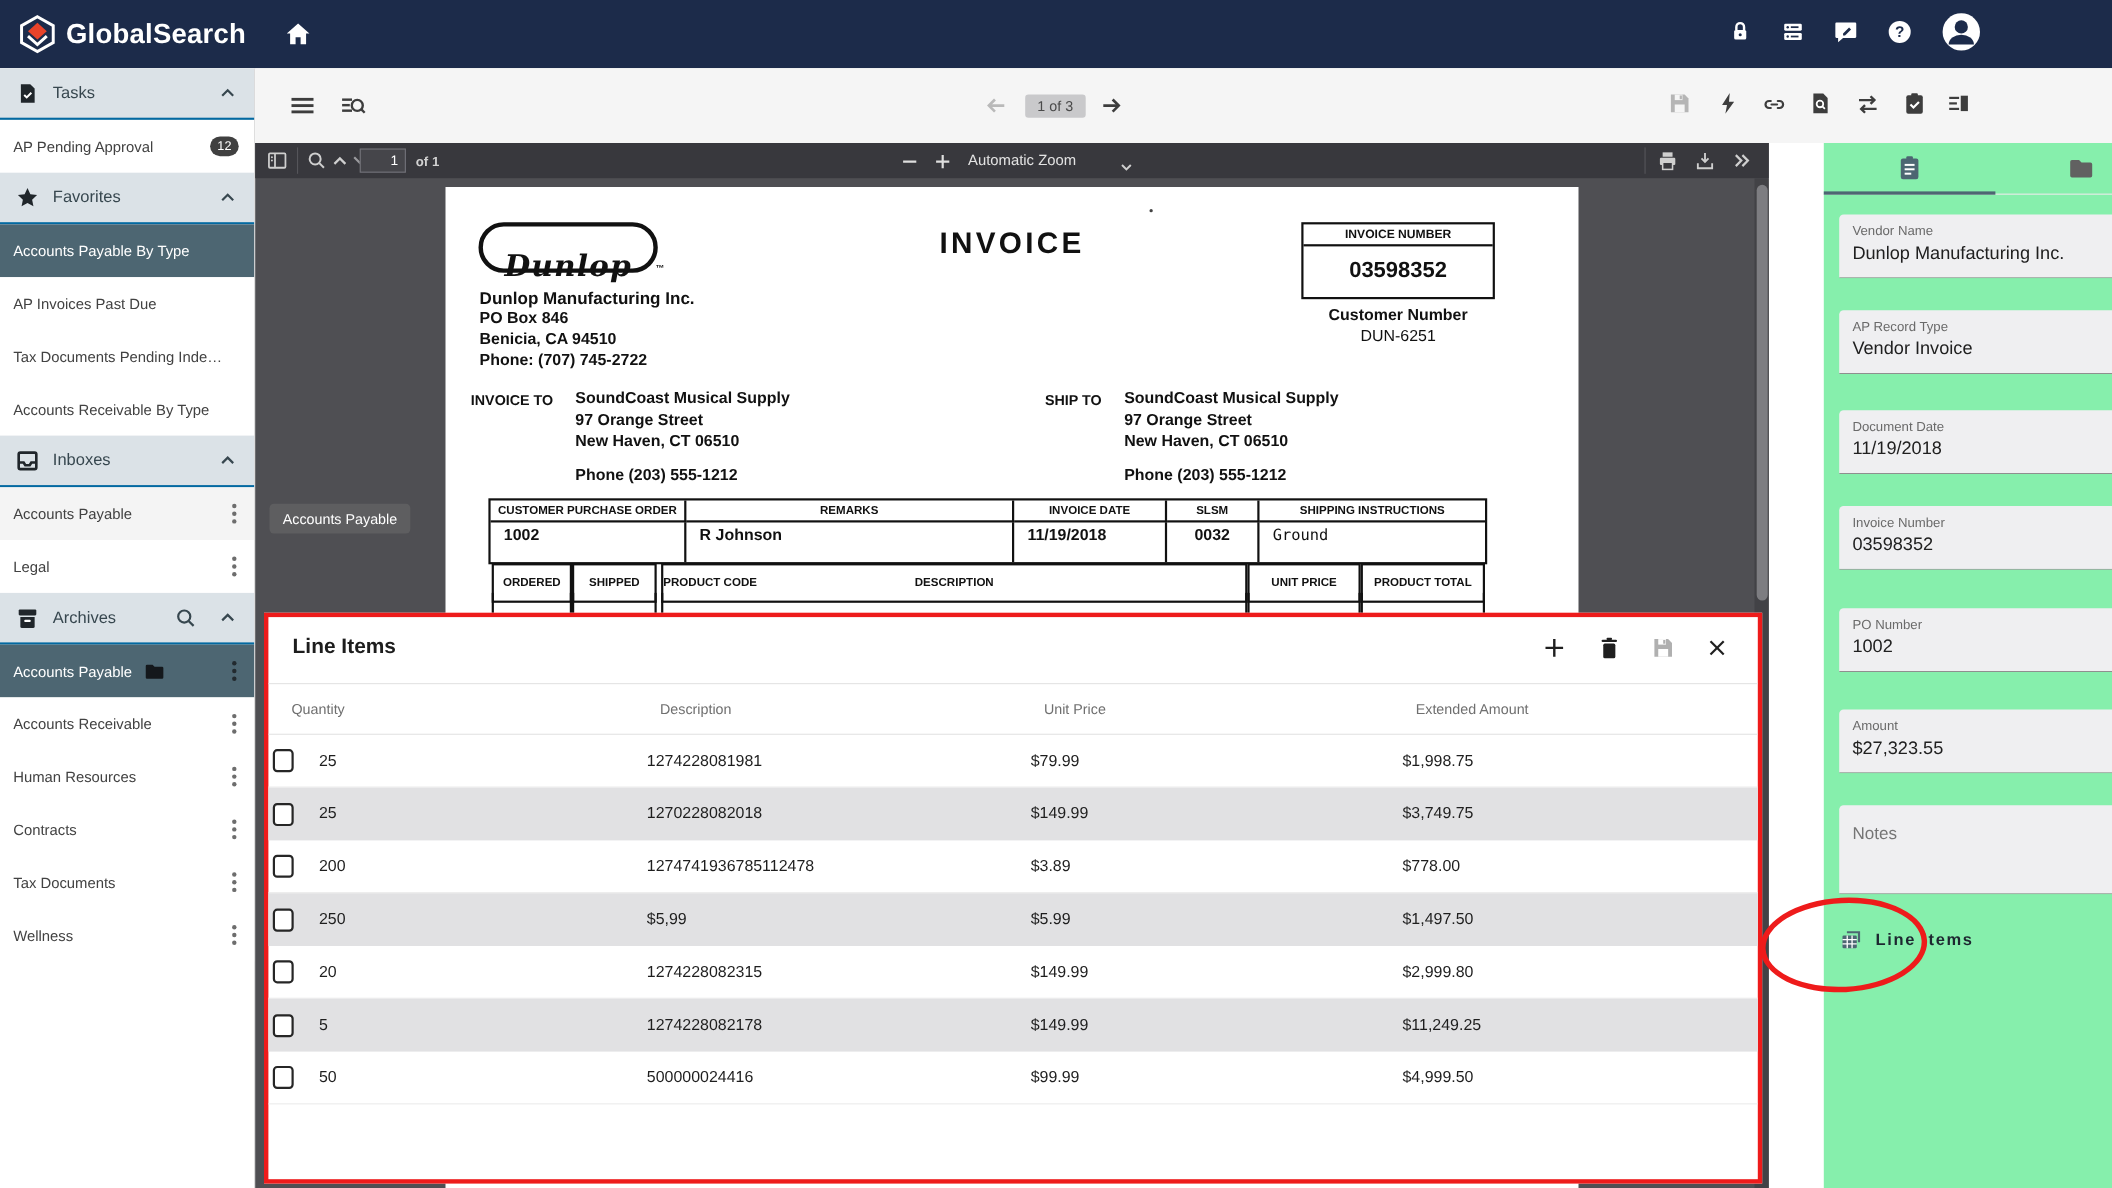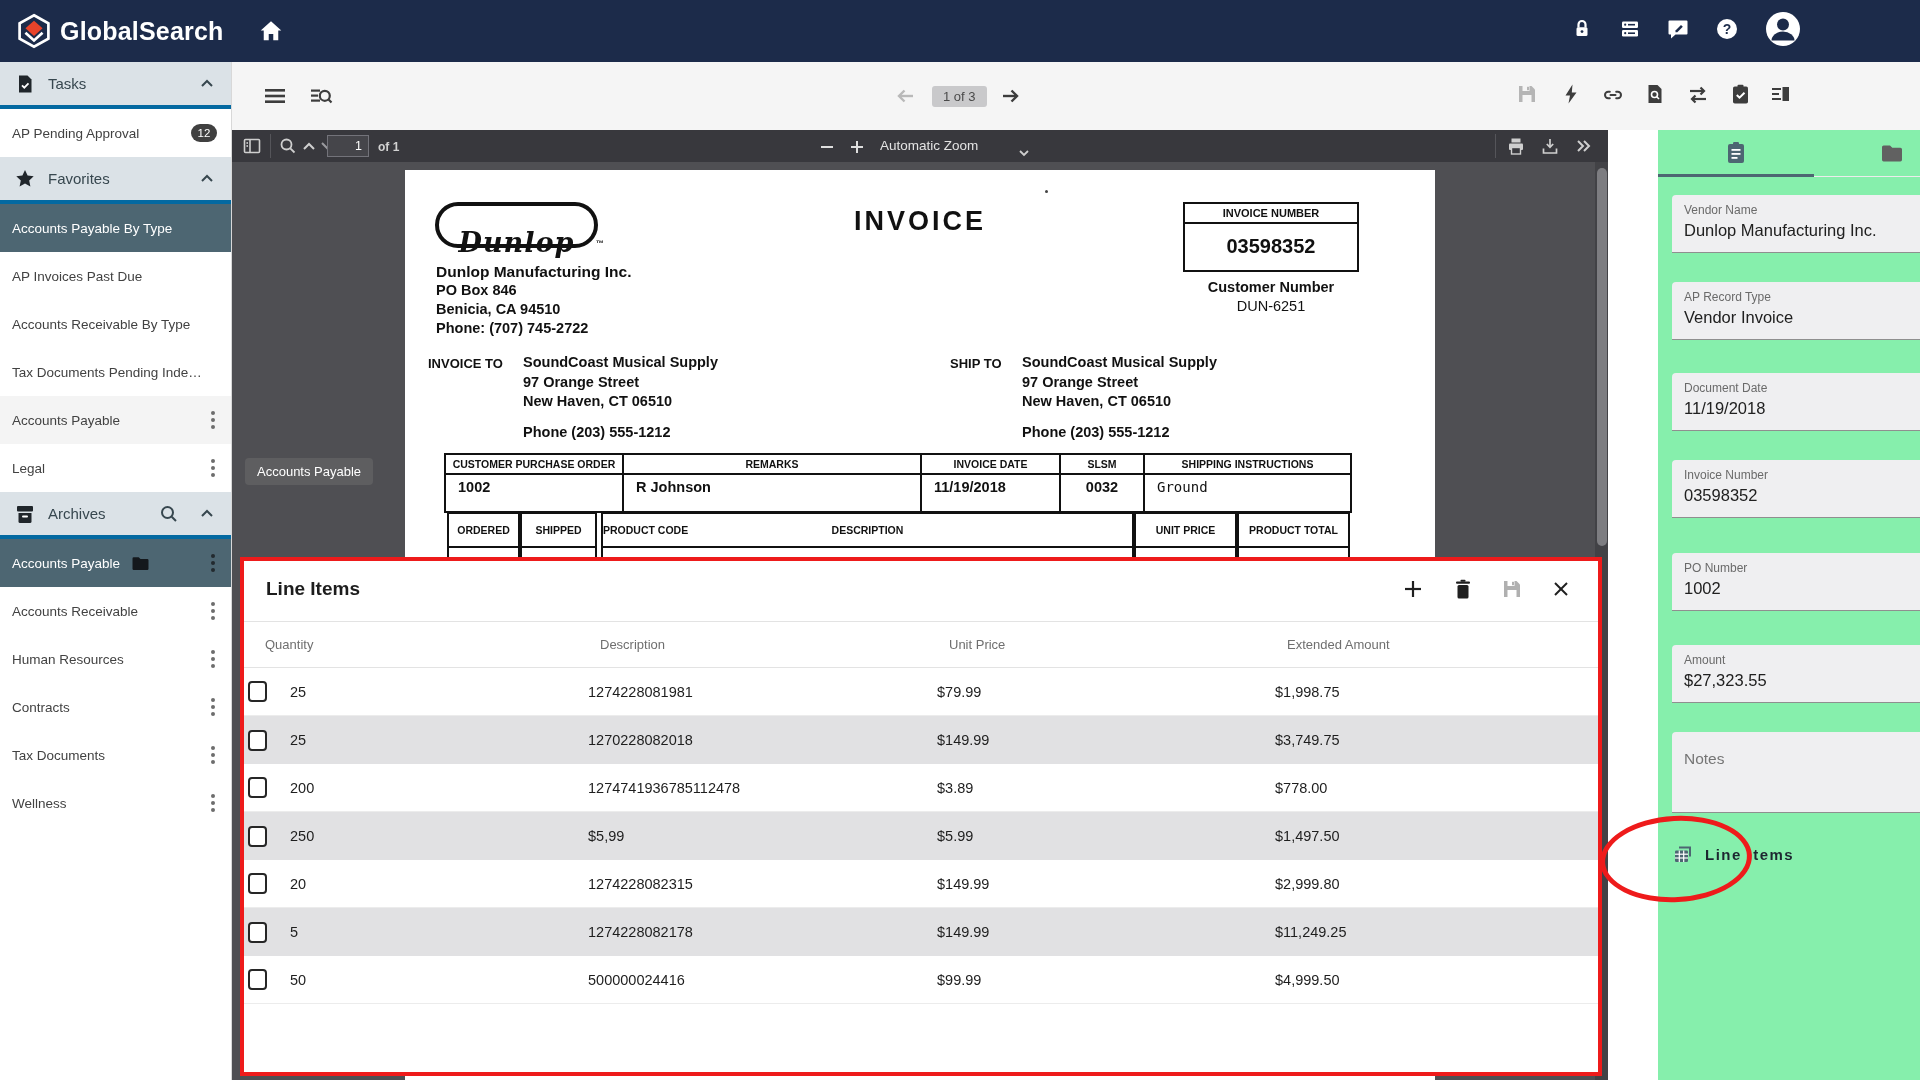--- a/index.html
+++ b/index.html
@@ -8,21 +8,21 @@
 
   
   .navbar{position:absolute;left:0;top:0;width:1920px;height:62px;background:#1c2b4a;display:flex;align-items:center;}
   .brand{display:flex;align-items:center;gap:8px;margin-left:16px;}
   .brand-text{color:#fff;font-size:25px;font-weight:bold;letter-spacing:.2px;}
   .home-btn{position:absolute;left:258px;top:18px;cursor:pointer;}
   .nav-right{position:absolute;right:118px;top:0;height:62px;display:flex;align-items:center;gap:24px;}
 
   
   .sidebar{position:absolute;left:0;top:62px;width:232px;height:1018px;background:#fff;border-right:1px solid #d8d8d8;}
-  .sb-header{height:47px;background:#dbe2e7;border-bottom:4px solid #0369a1;display:flex;align-items:center;padding:0 14px;position:relative;cursor:pointer;}
+  .sb-header{height:47px;background:#dbe2e7;border-bottom:2px solid #0369a1;display:flex;align-items:center;padding:0 14px;position:relative;cursor:pointer;}
   .sb-header .hlabel{font-size:15px;color:#37474f;margin-left:12px;}
   .sb-header .chev{position:absolute;right:16px;}
   .sb-header .hsearch{position:absolute;right:52px;}
   .sb-item{height:48px;display:flex;align-items:center;padding:0 12px;position:relative;cursor:pointer;background:#fff;}
   .sb-item .lbl{font-size:13.5px;color:#424242;white-space:nowrap;overflow:hidden;}
   .sb-item.sel{background:#4d6672;}
   .sb-item.sel .lbl{color:#fff;}
   .sb-item.shaded{background:#f4f4f4;}
   .badge{position:absolute;right:14px;min-width:26px;height:18px;border-radius:9px;background:#404040;color:#fff;font-size:11.5px;display:flex;align-items:center;justify-content:center;padding:0 4px;}
   .kebab{position:absolute;right:16px;display:flex;flex-direction:column;gap:3px;cursor:pointer;}
@@ -184,26 +184,36 @@
           <polyline points="3,10 8,5 13,10" stroke="#37474f" stroke-width="2" fill="none"></polyline>
         </svg>
     </div>
     <div class="sb-item sel">
         <span class="lbl">Accounts Payable By Type</span>
       </div>
     <div class="sb-item">
         <span class="lbl">AP Invoices Past Due</span>
       </div>
     <div class="sb-item">
+        <span class="lbl">Tax Documents Pending Inde…</span>
+      </div>
+    <div class="sb-item">
         <span class="lbl">Accounts Receivable By Type</span>
       </div>
-    <div class="sb-item">
-        <span class="lbl">Tax Documents Pending Inde…</span>
-      </div>
-
+
+    <div class="sb-header">
+      <svg width="22" height="22" viewBox="0 0 22 22">
+          <rect x="3" y="3.5" width="16" height="15" rx="1.5" fill="none" stroke="#20262b" stroke-width="2.4"></rect>
+          <path d="M3 12.5 h4.5 l1.5 2.5 h4 l1.5 -2.5 H19" fill="none" stroke="#20262b" stroke-width="2.4"></path>
+        </svg>
+      <span class="hlabel">Inboxes</span>
+      <svg class="chev" width="16" height="16" viewBox="0 0 16 16">
+          <polyline points="3,10 8,5 13,10" stroke="#37474f" stroke-width="2" fill="none"></polyline>
+        </svg>
+    </div>
     <div class="sb-item shaded">
       <span class="lbl">Accounts Payable</span>
       <span class="kebab">
           <i></i>
           <i></i>
           <i></i>
         </span>
     </div>
     <div class="sb-item">
       <span class="lbl">Legal</span>

